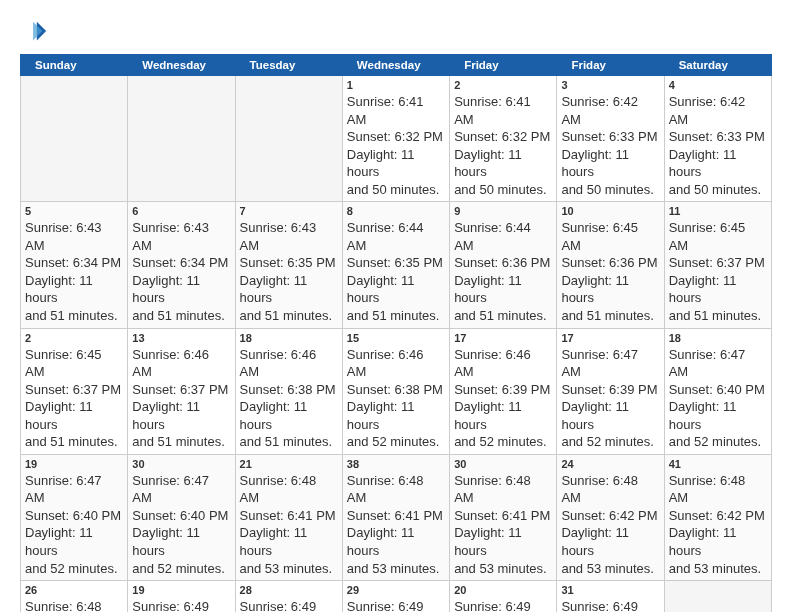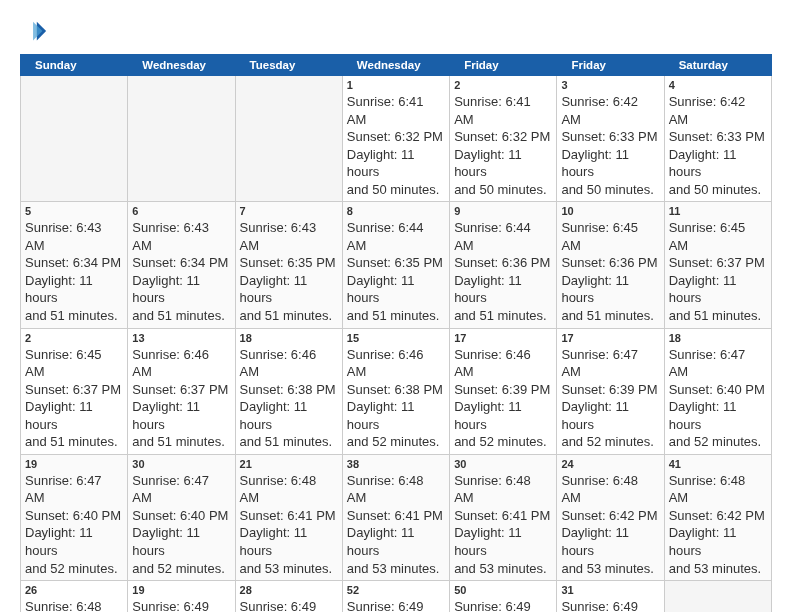--- a/index.html
+++ b/index.html
@@ -326,28 +326,28 @@
 and 54 minutes.</div>
           </td>
           <td>
             <span class="day-number">28</span>
             <div class="day-info" style="white-space: pre-line;">Sunrise: 6:49 AM
 Sunset: 6:43 PM
 Daylight: 11 hours
 and 54 minutes.</div>
           </td>
           <td>
-            <span class="day-number">52</span>
+            <span class="day-number">29</span>
             <div class="day-info" style="white-space: pre-line;">Sunrise: 6:49 AM
 Sunset: 6:43 PM
 Daylight: 11 hours
 and 54 minutes.</div>
           </td>
           <td>
-            <span class="day-number">50</span>
+            <span class="day-number">20</span>
             <div class="day-info" style="white-space: pre-line;">Sunrise: 6:49 AM
 Sunset: 6:43 PM
 Daylight: 11 hours
 and 54 minutes.</div>
           </td>
           <td>
             <span class="day-number">31</span>
             <div class="day-info" style="white-space: pre-line;">Sunrise: 6:49 AM
 Sunset: 6:44 PM
 Daylight: 11 hours

